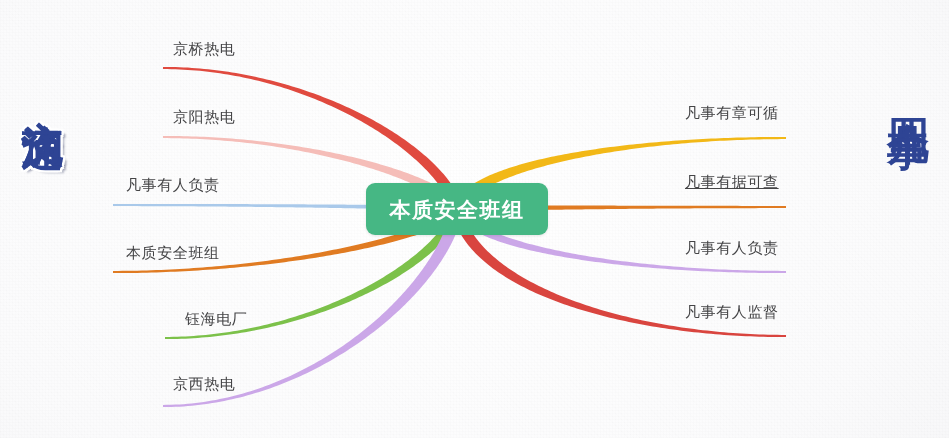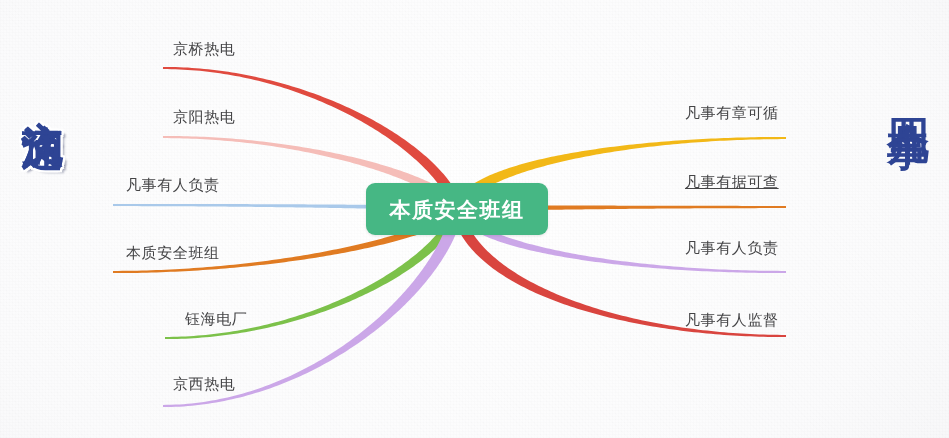--- a/index.html
+++ b/index.html
@@ -123,21 +123,21 @@
       <div class="branch-label left" style="left: 173px; top: 109px;">京阳热电</div>
       <div class="branch-label left" style="left: 126px; top: 177px;">凡事有人负责</div>
       <div class="branch-label left" style="left: 126px; top: 245px;">本质安全班组</div>
       <div class="branch-label left" style="left: 185px; top: 311px;">钰海电厂</div>
       <div class="branch-label left" style="left: 173px; top: 378px; font-family: Liberation Mono, monospace;">京西热电</div>
     </div>
   <div id="labels-right">
       <div class="branch-label right" style="left: 665px; top: 105px;">凡事有章可循</div>
       <div class="branch-label right" style="left: 665px; top: 174px; text-decoration: underline;">凡事有据可查</div>
       <div class="branch-label right" style="left: 665px; top: 240px;">凡事有人负责</div>
-      <div class="branch-label right" style="left: 665px; top: 312px; text-align: right;">凡事有人监督</div>
+      <div class="branch-label right" style="left: 665px; top: 304px; text-align: right;">凡事有人监督</div>
     </div>
 
   <div id="center-node">
     <span id="center-node-label">本质安全班组</span>
   </div>
 
   <div id="side-title-left" class="side-title">交流沟通</div>
 
   <div id="side-title-right" class="side-title">四个凡事</div>
 

